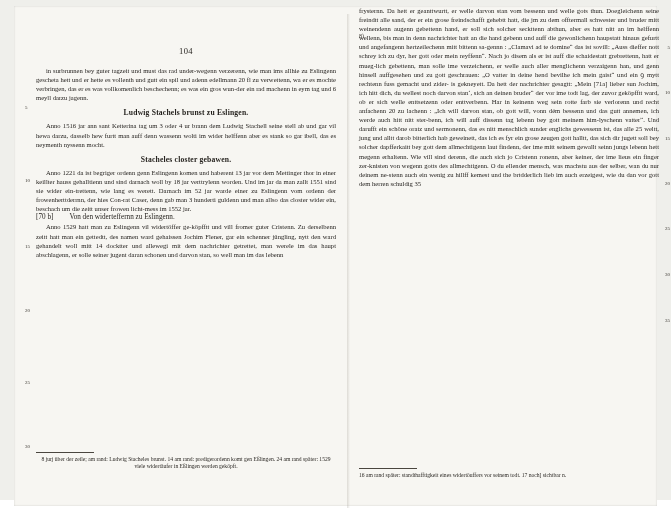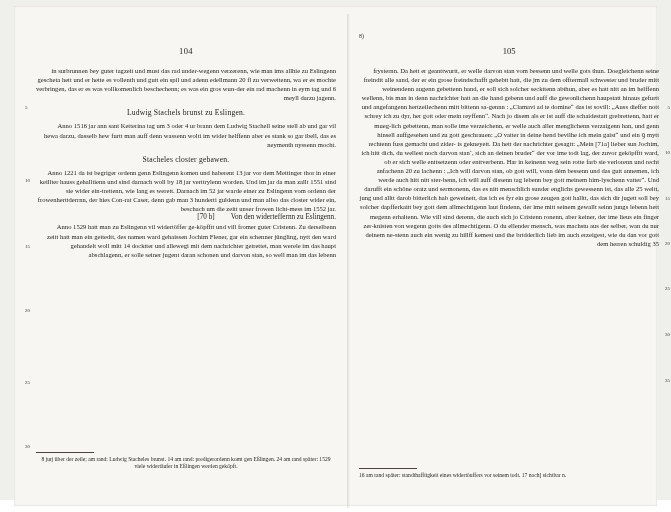--- a/index.html
+++ b/index.html
@@ -70,31 +70,30 @@
   .body {
     position: relative;
     font-size: 6.6px;
     line-height: 9.1px;
     color: #262320;
     text-align: justify;
     hyphens: none;
   }
   .body p {
     margin: 0;
-    text-align: right;
   }
   .para {
     text-indent: 10px;
   }
   .para-noindent {
     text-indent: 0;
   }
   h2.head {
     font-size: 7.6px;
-    font-weight: normal;
+    font-weight: bold;
     text-align: center;
     margin: 6px 0 4px 0;
     letter-spacing: 0.2px;
     color: #1f1c18;
   }
   .heading-spaced {
     margin-top: 8px;
   }
   .bracket-head {
     font-size: 7.2px;
@@ -178,21 +177,20 @@
         <p class="para">Anno 1529 hatt man zu Eslingenn vil widertöffer ge-köpfftt und vill fromer guter Cristenn. Zu derselbenn zeitt hatt man ein gettedtt, des namen ward gehaissen Jochim Flener, gar ein schenner jüngling, nytt den ward gehandelt woll mitt 14 docktter und allewegi mit dem nachrichter getrettet, man werele im das haupt abschlagenn, er solle seiner jugent daran schonen und darvon stan, so well man im das lebenn</p>
       </div>
     </div>
 
     <div class="footnote-block-left">
       <hr class="rule rule-left">
       <div class="footnotes fn-center">8 jurj über der zeile; am rand: Ludwig Stacheles brunst.    14 am rand: predigerordenn komt gen Eßlingen.    24 am rand später: 1529 viele widertäufer in Eßlingen werden geköpft.</div>
     </div>
 
     <div class="col col-right">
-      <div class="folio-right">105</div>
 
       <div class="body">
         <span class="linenum-r" style="top:37px">5</span>
         <span class="linenum-r" style="top:82px">10</span>
         <span class="linenum-r" style="top:128px">15</span>
         <span class="linenum-r" style="top:173px">20</span>
         <span class="linenum-r" style="top:218px">25</span>
         <span class="linenum-r" style="top:264px">30</span>
         <span class="linenum-r" style="top:310px">35</span>
 

